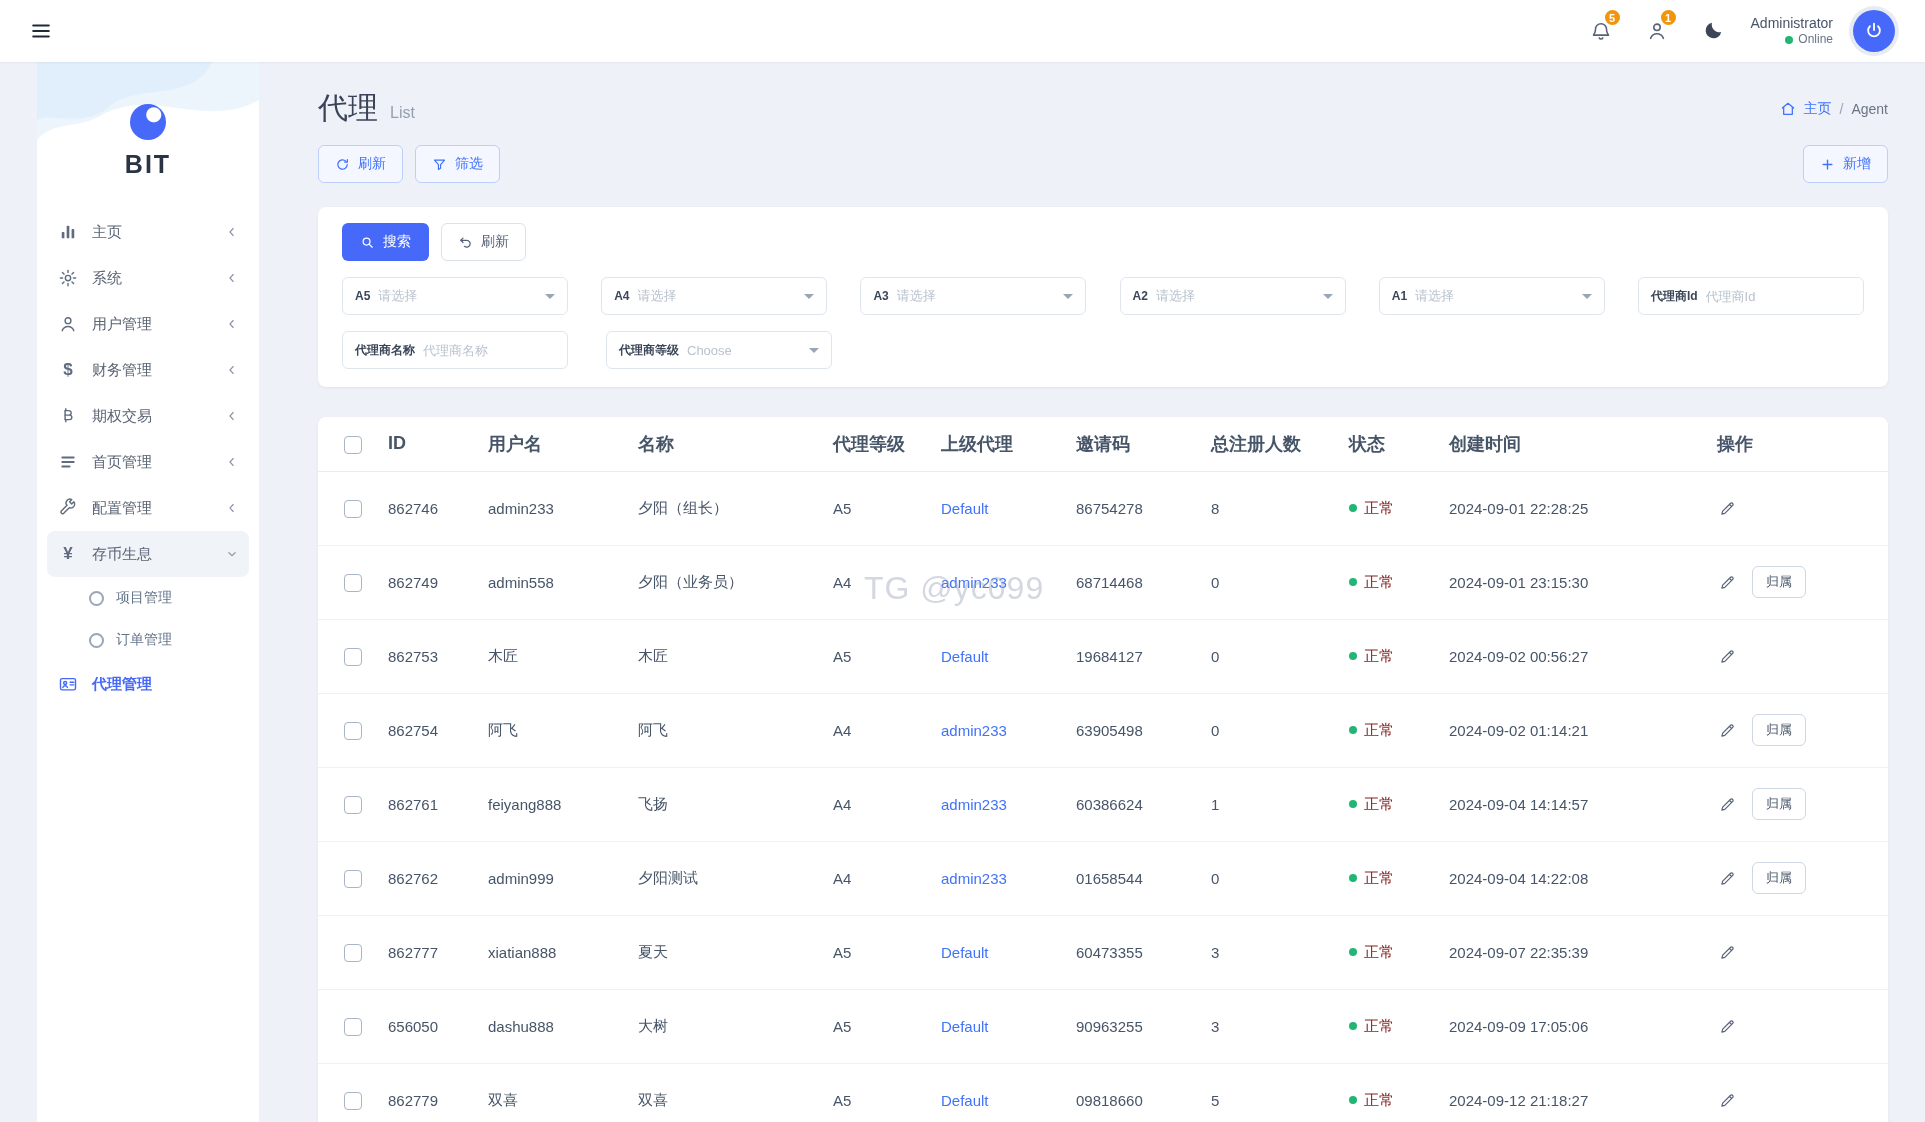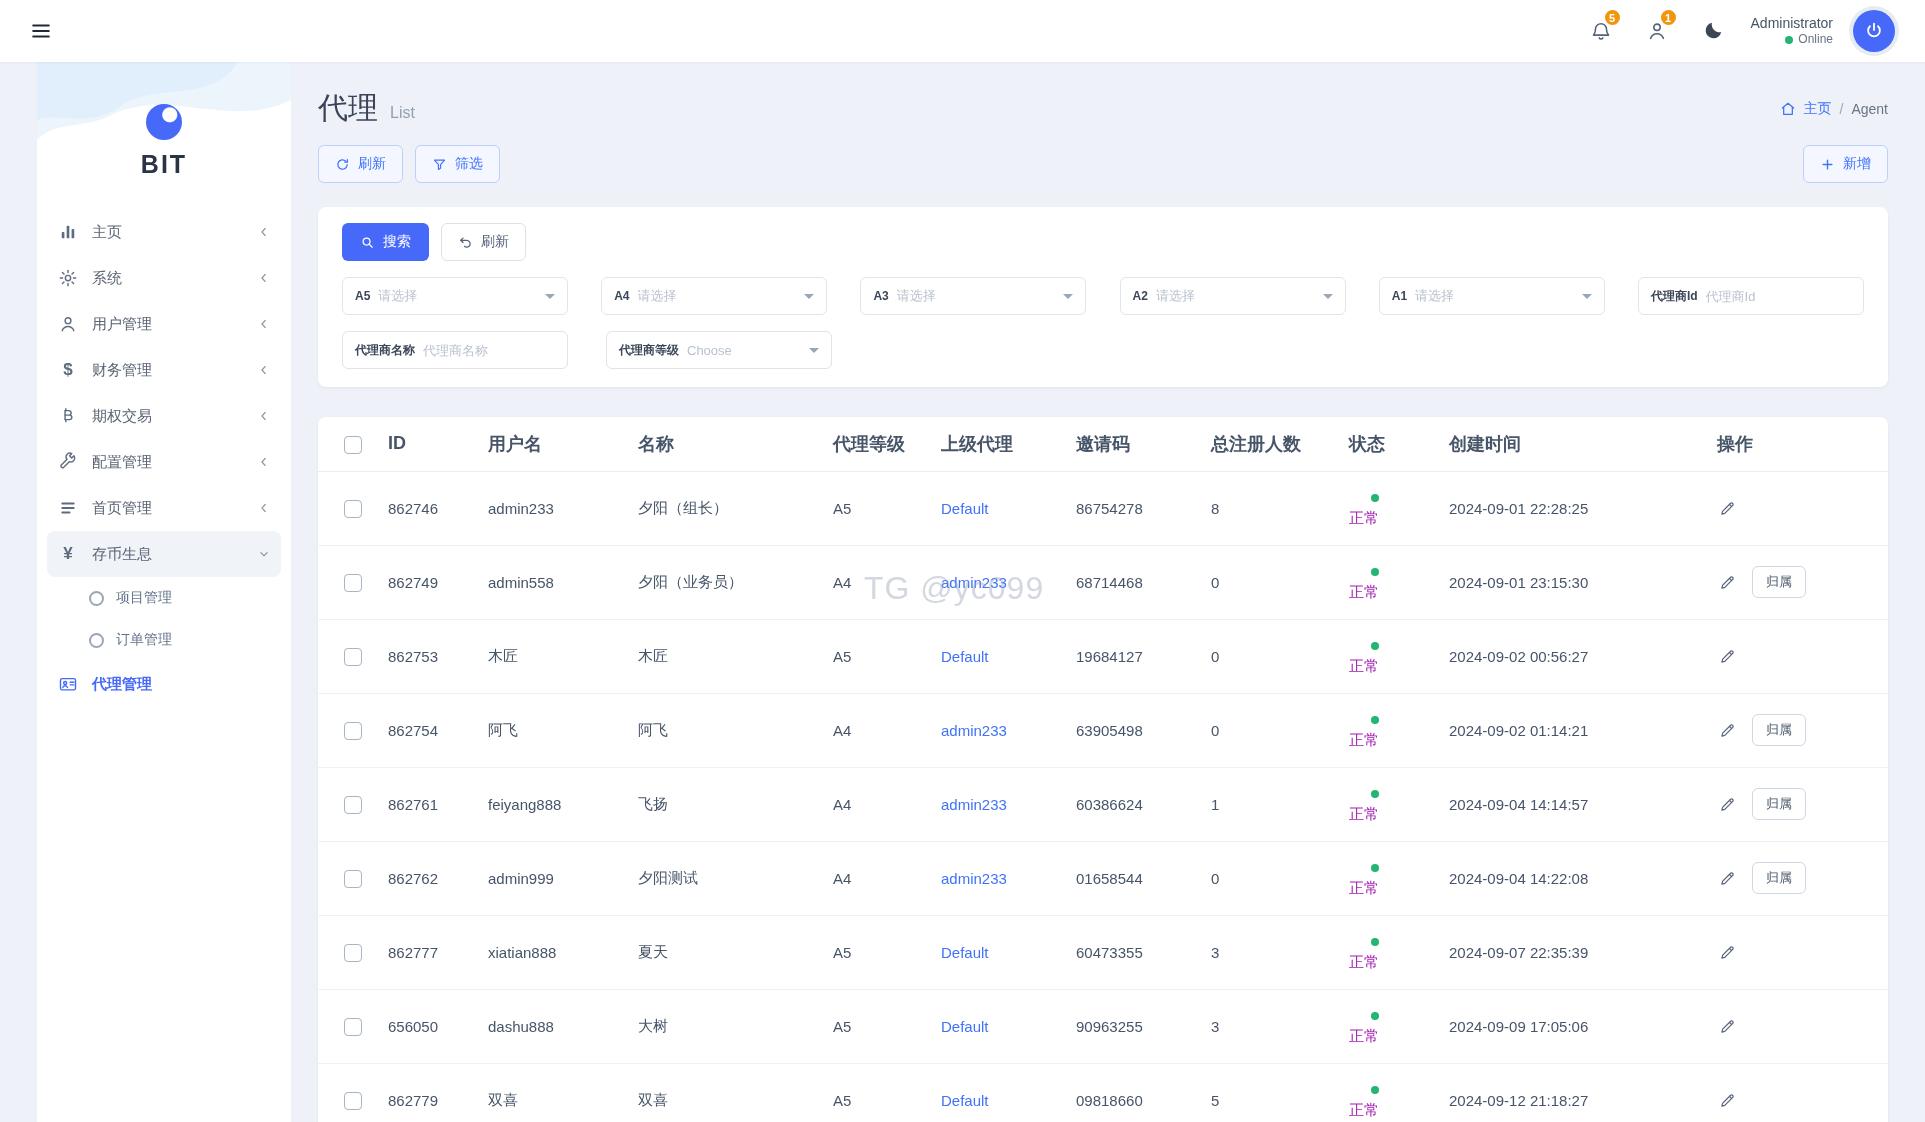--- a/index.html
+++ b/index.html
@@ -34,21 +34,21 @@
   .user-name { font-size:14px; color:#475569; font-weight:500; }
   .user-status { display:flex; align-items:center; justify-content:flex-end; gap:5px; font-size:12px; color:#6b7485; }
   .dot-g { width:8px; height:8px; border-radius:50%; background:#22b573; display:inline-block; }
   .avatar {
     width:42px; height:42px; border-radius:50%; background:#4669fa;
     display:flex; align-items:center; justify-content:center; box-shadow:0 0 0 4px #e7ecf3;
   }
 
   
   .sidebar {
-    position:absolute; top:62px; left:37px; width:254px; bottom:0;
+    position:absolute; top:62px; left:37px; width:222px; bottom:0;
     background:#fff; overflow:hidden; z-index:10;
   }
   .wave { position:absolute; top:0; left:0; width:100%; height:120px; pointer-events:none; }
   .logo-block { position:relative; margin-top:42px; display:flex; flex-direction:column; align-items:center; gap:10px; }
   .logo-mark {
     width:36px; height:36px; border-radius:50%;
     background:radial-gradient(circle at 66% 30%, #ffffff 0 7px, rgba(255,255,255,0) 8px), #4669fa;
   }
   .logo-text { font-size:25px; font-weight:700; color:#2b3445; letter-spacing:2px; }
   .menu { margin-top:30px; position:relative; }
@@ -119,21 +119,21 @@
     height:54px; text-align:left; font-size:18px; font-weight:700; color:#475569;
     border-bottom:1px solid #e8edf4; padding:0 12px; white-space:nowrap;
   }
   tbody td {
     height:74px; font-size:15px; color:#475569; border-bottom:1px solid #eef1f6;
     padding:0 12px; white-space:nowrap; overflow:hidden;
   }
   .col-check { padding-left:26px !important; }
   .cb { width:18px; height:18px; border:1.5px solid #a9b4c4; border-radius:4px; display:inline-block; background:#fff; cursor:pointer; vertical-align:middle; }
   .link { color:#4073fa; text-decoration:none; cursor:pointer; }
-  .status { display:inline-flex; align-items:flex-end; gap:7px; color:#a21caf; font-weight:500;flex-direction:column; }
+  .status { display:inline-flex; align-items:center; gap:7px; color:#7f1d1d; font-weight:500; }
   .ops { display:flex; align-items:center; gap:14px; }
   .edit-btn { color:#57627a; display:flex; padding:2px; }
   .assign-btn {
     border:1px solid #cfd6e4; border-radius:6px; background:#fff; color:#475569;
     font-size:13px; padding:6px 13px;
   }
 
   .watermark {
     position:absolute; left:864px; top:570px; z-index:9; pointer-events:none;
     font-size:32px; color:rgba(150,160,178,.42); letter-spacing:1px; font-weight:500;
@@ -271,41 +271,41 @@
       <span class="mi-label">期权交易</span>
       <span class="mi-chev">
           <svg width="14" height="14" viewBox="0 0 24 24" fill="none" stroke="currentColor" stroke-width="2" stroke-linecap="round">
             <path d="m14 6-5.5 6L14 18"></path>
           </svg>
         </span>
     </div>
 
     <div class="menu-item">
       <span class="mi-icon">
-        <svg width="20" height="20" viewBox="0 0 24 24" fill="none" stroke="currentColor" stroke-width="1.7" stroke-linejoin="round">
-            <path d="M20 7.5a4.5 4.5 0 0 1-6.4 4.1l-6.8 6.8a2 2 0 0 1-2.8-2.8l6.8-6.8A4.5 4.5 0 0 1 16.5 2l-2.6 2.6 2.5 2.5L19 4.5c.6.9 1 1.9 1 3z"></path>
-          </svg>
-      </span>
-      <span class="mi-label">配置管理</span>
-      <span class="mi-chev">
-          <svg width="14" height="14" viewBox="0 0 24 24" fill="none" stroke="currentColor" stroke-width="2" stroke-linecap="round">
-            <path d="m14 6-5.5 6L14 18"></path>
-          </svg>
-        </span>
-    </div>
-
-    <div class="menu-item">
-      <span class="mi-icon">
         <svg width="20" height="20" viewBox="0 0 24 24" fill="currentColor">
             <rect x="4" y="5.5" width="16" height="2.4" rx="1.2"></rect>
             <rect x="4" y="10.8" width="16" height="2.4" rx="1.2"></rect>
             <rect x="4" y="16.1" width="11" height="2.4" rx="1.2"></rect>
           </svg>
       </span>
       <span class="mi-label">首页管理</span>
+      <span class="mi-chev">
+          <svg width="14" height="14" viewBox="0 0 24 24" fill="none" stroke="currentColor" stroke-width="2" stroke-linecap="round">
+            <path d="m14 6-5.5 6L14 18"></path>
+          </svg>
+        </span>
+    </div>
+
+    <div class="menu-item">
+      <span class="mi-icon">
+        <svg width="20" height="20" viewBox="0 0 24 24" fill="none" stroke="currentColor" stroke-width="1.7" stroke-linejoin="round">
+            <path d="M20 7.5a4.5 4.5 0 0 1-6.4 4.1l-6.8 6.8a2 2 0 0 1-2.8-2.8l6.8-6.8A4.5 4.5 0 0 1 16.5 2l-2.6 2.6 2.5 2.5L19 4.5c.6.9 1 1.9 1 3z"></path>
+          </svg>
+      </span>
+      <span class="mi-label">配置管理</span>
       <span class="mi-chev">
           <svg width="14" height="14" viewBox="0 0 24 24" fill="none" stroke="currentColor" stroke-width="2" stroke-linecap="round">
             <path d="m14 6-5.5 6L14 18"></path>
           </svg>
         </span>
     </div>
 
     <div class="menu-item active-parent">
       <span class="glyph-icon">¥</span>
       <span class="mi-label">存币生息</span>

